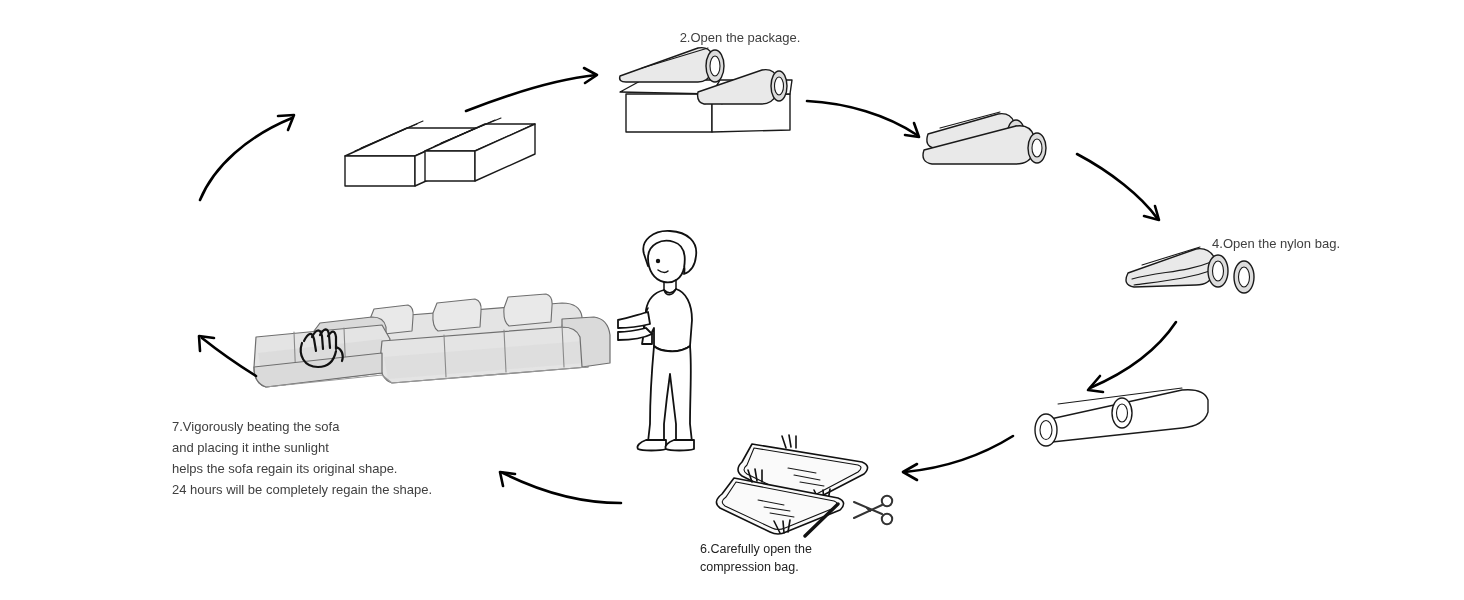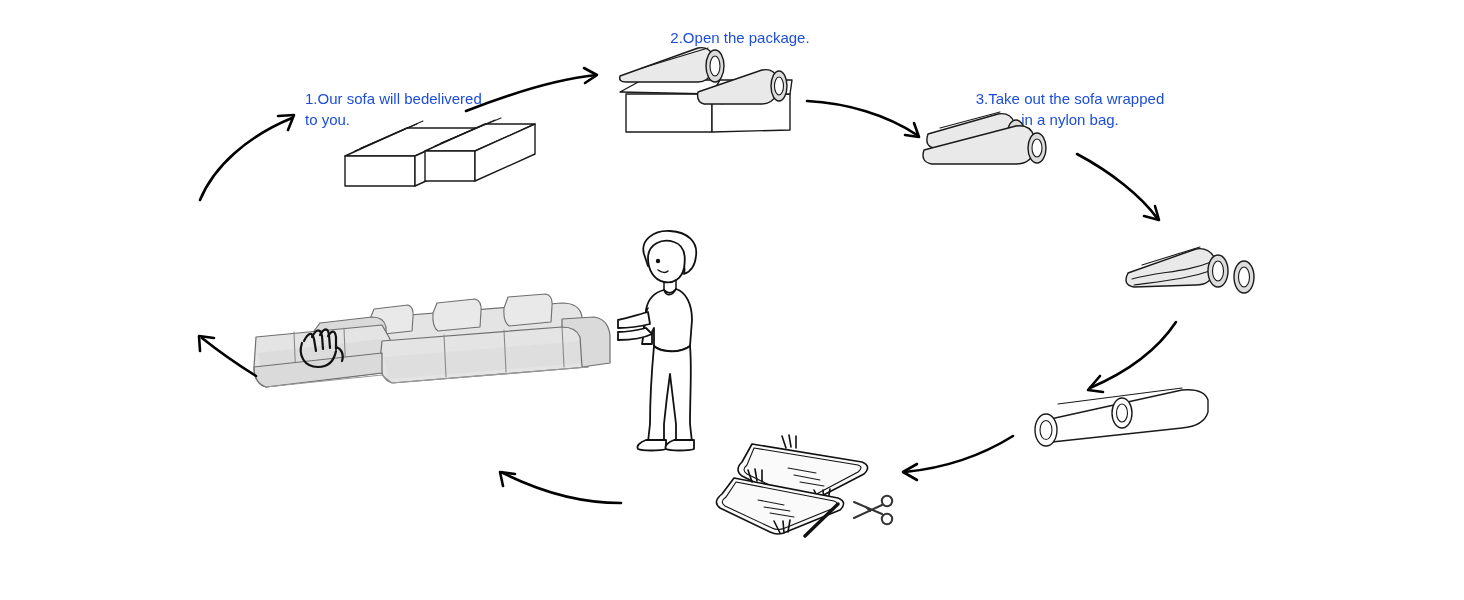--- a/index.html
+++ b/index.html
@@ -1,19 +1,19 @@
 <!DOCTYPE html>
 <html><head>
 <meta charset="utf-8">
 <style>
   html,body{margin:0;padding:0;background:#fff;}
   body{width:1464px;height:600px;overflow:hidden;
        font-family:"Liberation Sans","DejaVu Sans",sans-serif;color:#111;}
   #stage{position:relative;width:1464px;height:600px;background:#ffffff;}
-  .label{position:absolute;font-size:15px;line-height:21px;color:#1d4ed8;white-space:pre-line;}
+  .label{position:absolute;font-size:13px;line-height:21px;color:#404040;white-space:pre-line;}
   .label.center{text-align:center;}
   .label.right{text-align:right;}
   .art{position:absolute;}
   svg{display:block;overflow:visible;}
   .ln{fill:none;stroke:#1a1a1a;stroke-width:1.4;stroke-linejoin:round;stroke-linecap:round;}
   .ln2{fill:none;stroke:#1a1a1a;stroke-width:1.1;stroke-linejoin:round;stroke-linecap:round;}
   .fillw{fill:#ffffff;}
   .fillg{fill:#e9e9e9;}
   .fillg2{fill:#dcdcdc;}
   .arrow{fill:none;stroke:#000;stroke-width:2.6;stroke-linecap:round;}
@@ -29,22 +29,20 @@
   .bag-line{fill:#fafafa;stroke:#111;stroke-width:1.6;stroke-linejoin:round;}
   .bag-inner{fill:none;stroke:#111;stroke-width:1.1;}
   .hatch{fill:none;stroke:#111;stroke-width:1.6;stroke-linecap:round;}
   .pointer{fill:none;stroke:#111;stroke-width:3.4;stroke-linecap:round;}
 </style>
 </head>
 <body>
 
 <div id="stage">
 
-  <div class="label" style="left:305px;top:88px;width:180px;">1.Our sofa will bedelivered
-to you.</div>
 
   <div class="art" style="left:335px;top:118px;">
     <svg width="210" height="75" viewBox="0 0 210 75">
 
       <polygon class="ln fillw" points="10,38 72,10 142,10 80,38"></polygon>
       <polygon class="ln fillw" points="10,38 80,38 80,68 10,68"></polygon>
       <polygon class="ln fillw" points="80,38 142,10 142,40 80,68"></polygon>
       <path class="ln2" d="M20,33 L82,6"></path>
       <path class="ln2" d="M26,30 L88,3"></path>
 
@@ -86,22 +84,20 @@
     </svg>
   </div>
 
   <div class="art" style="left:805px;top:95px;">
     <svg width="130" height="55" viewBox="0 0 130 55">
       <path class="arrow" d="M2,6 C42,8 82,20 112,40"></path>
       <path class="arrowhead" d="M100,40 L114,42 L109,28"></path>
     </svg>
   </div>
 
-  <div class="label center" style="left:955px;top:88px;width:230px;">3.Take out the sofa wrapped
-in a nylon bag.</div>
 
   <div class="art" style="left:920px;top:112px;">
     <svg width="160" height="60" viewBox="0 0 160 60">
 
       <path class="ln fillg" d="M8,22 L78,2 Q90,0 94,10 L94,26 Q90,36 78,36 L14,36 Q4,34 8,22 Z"></path>
       <ellipse class="ln fillg2" cx="96" cy="23" rx="9" ry="15"></ellipse>
       <ellipse class="ln2 fillw" cx="96" cy="23" rx="5" ry="9"></ellipse>
 
       <path class="ln fillg" d="M4,38 L96,14 Q110,12 114,24 L114,40 Q110,52 96,52 L12,52 Q0,50 4,38 Z"></path>
       <ellipse class="ln fillg2" cx="117" cy="36" rx="9" ry="15"></ellipse>
@@ -110,20 +106,21 @@
     </svg>
   </div>
 
   <div class="art" style="left:1075px;top:150px;">
     <svg width="110" height="85" viewBox="0 0 110 85">
       <path class="arrow" d="M2,4 C36,22 66,46 82,68"></path>
       <path class="arrowhead" d="M69,66 L84,70 L80,56"></path>
     </svg>
   </div>
 
+  <div class="label right" style="left:1110px;top:233px;width:230px;">4.Open the nylon bag.</div>
 
   <div class="art" style="left:1122px;top:243px;">
     <svg width="150" height="62" viewBox="0 0 150 62">
       <path class="ln fillg" d="M6,30 L74,6 Q86,4 92,14 L92,30 Q88,42 74,42 L12,44 Q0,42 6,30 Z"></path>
       <path class="ln2" d="M10,36 C40,28 62,30 92,18"></path>
       <path class="ln2" d="M12,42 C42,38 66,36 94,26"></path>
       <ellipse class="ln fillg2" cx="96" cy="28" rx="10" ry="16"></ellipse>
       <ellipse class="ln2 fillw" cx="96" cy="28" rx="5.5" ry="10"></ellipse>
       <ellipse class="ln fillg2" cx="122" cy="34" rx="10" ry="16"></ellipse>
       <ellipse class="ln2 fillw" cx="122" cy="34" rx="5.5" ry="10"></ellipse>
@@ -179,20 +176,22 @@
   <div class="art" style="left:850px;top:492px;">
     <svg width="46" height="36" viewBox="0 0 46 36">
       <path class="scissor" d="M4,10 L32,22"></path>
       <path class="scissor" d="M4,26 L32,13"></path>
       <circle class="scissor" cx="37" cy="9" r="5.2"></circle>
       <circle class="scissor" cx="37" cy="27" r="5.2"></circle>
       <path class="scissor" d="M17,16 L20,19"></path>
     </svg>
   </div>
 
+  <div class="label" style="left:700px;top:540px;width:150px;font-size:12.5px;line-height:18px;color:#222;">6.Carefully open the
+compression bag.</div>
 
 
   <div class="art" style="left:495px;top:465px;">
     <svg width="130" height="45" viewBox="0 0 130 45">
       <path class="arrow" d="M126,38 C90,38 48,28 8,8"></path>
       <path class="arrowhead" d="M8,21 L5,7 L20,9"></path>
     </svg>
   </div>
 
   <div class="art" style="left:232px;top:275px;">
@@ -253,20 +252,24 @@
       <path class="person" d="M30,84 C22,86 10,90 0,92 L0,100 C12,100 24,98 32,96 Z"></path>
       <path class="person" d="M28,100 C20,102 10,104 0,104 L0,112 C12,112 26,110 34,106 Z"></path>
 
       <path class="person" d="M36,118 C34,140 32,168 32,196 L30,214 L46,214 L46,196 C48,176 50,160 52,146 C54,162 56,180 58,196 L58,214 L74,214 L72,196 C72,166 74,140 72,118 C62,126 42,124 36,118 Z"></path>
 
       <path class="person" d="M28,212 C22,214 18,218 20,221 C24,223 42,223 48,221 L48,212 Z"></path>
       <path class="person" d="M56,212 C50,214 46,218 48,221 C52,223 70,223 76,221 L76,212 Z"></path>
     </svg>
   </div>
 
+  <div class="label" style="left:172px;top:416px;width:340px;">7.Vigorously beating the sofa
+and placing it inthe sunlight
+helps the sofa regain its original shape.
+24 hours will be completely regain the shape.</div>
 
   <div class="art" style="left:192px;top:326px;">
     <svg width="70" height="55" viewBox="0 0 70 55">
       <path class="arrow" d="M64,50 C48,40 30,28 10,12"></path>
       <path class="arrowhead" d="M8,25 L7,10 L22,12"></path>
     </svg>
   </div>
 
 
   <div class="art" style="left:196px;top:100px;">

